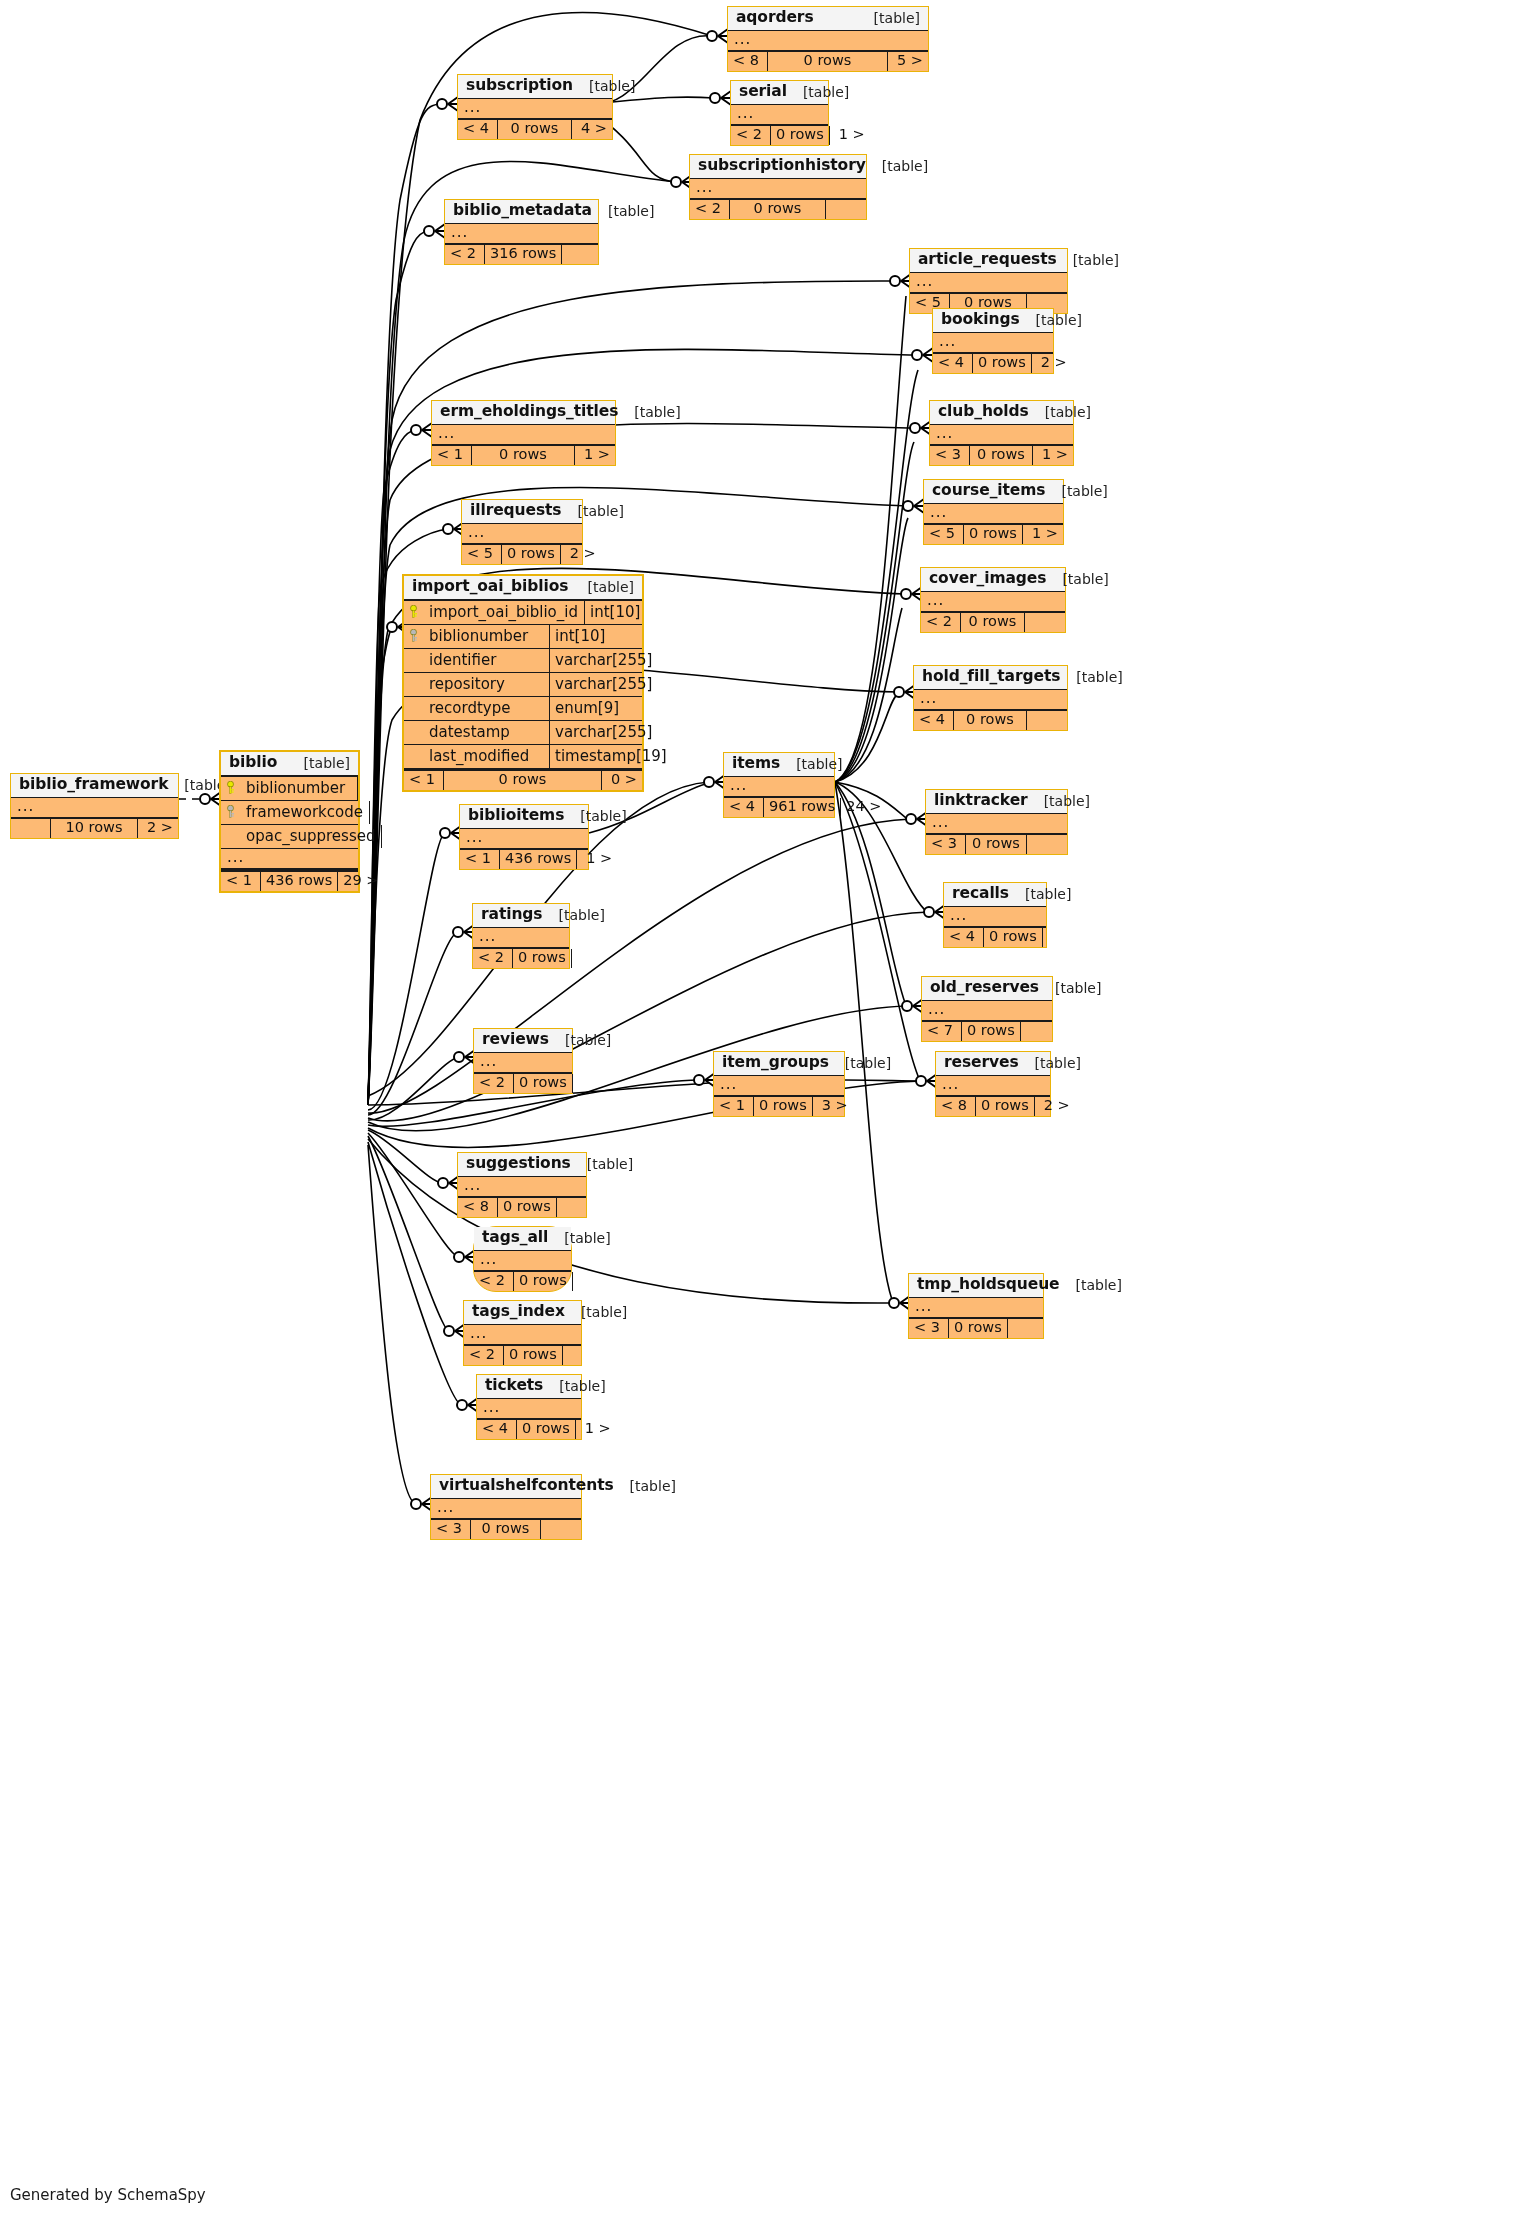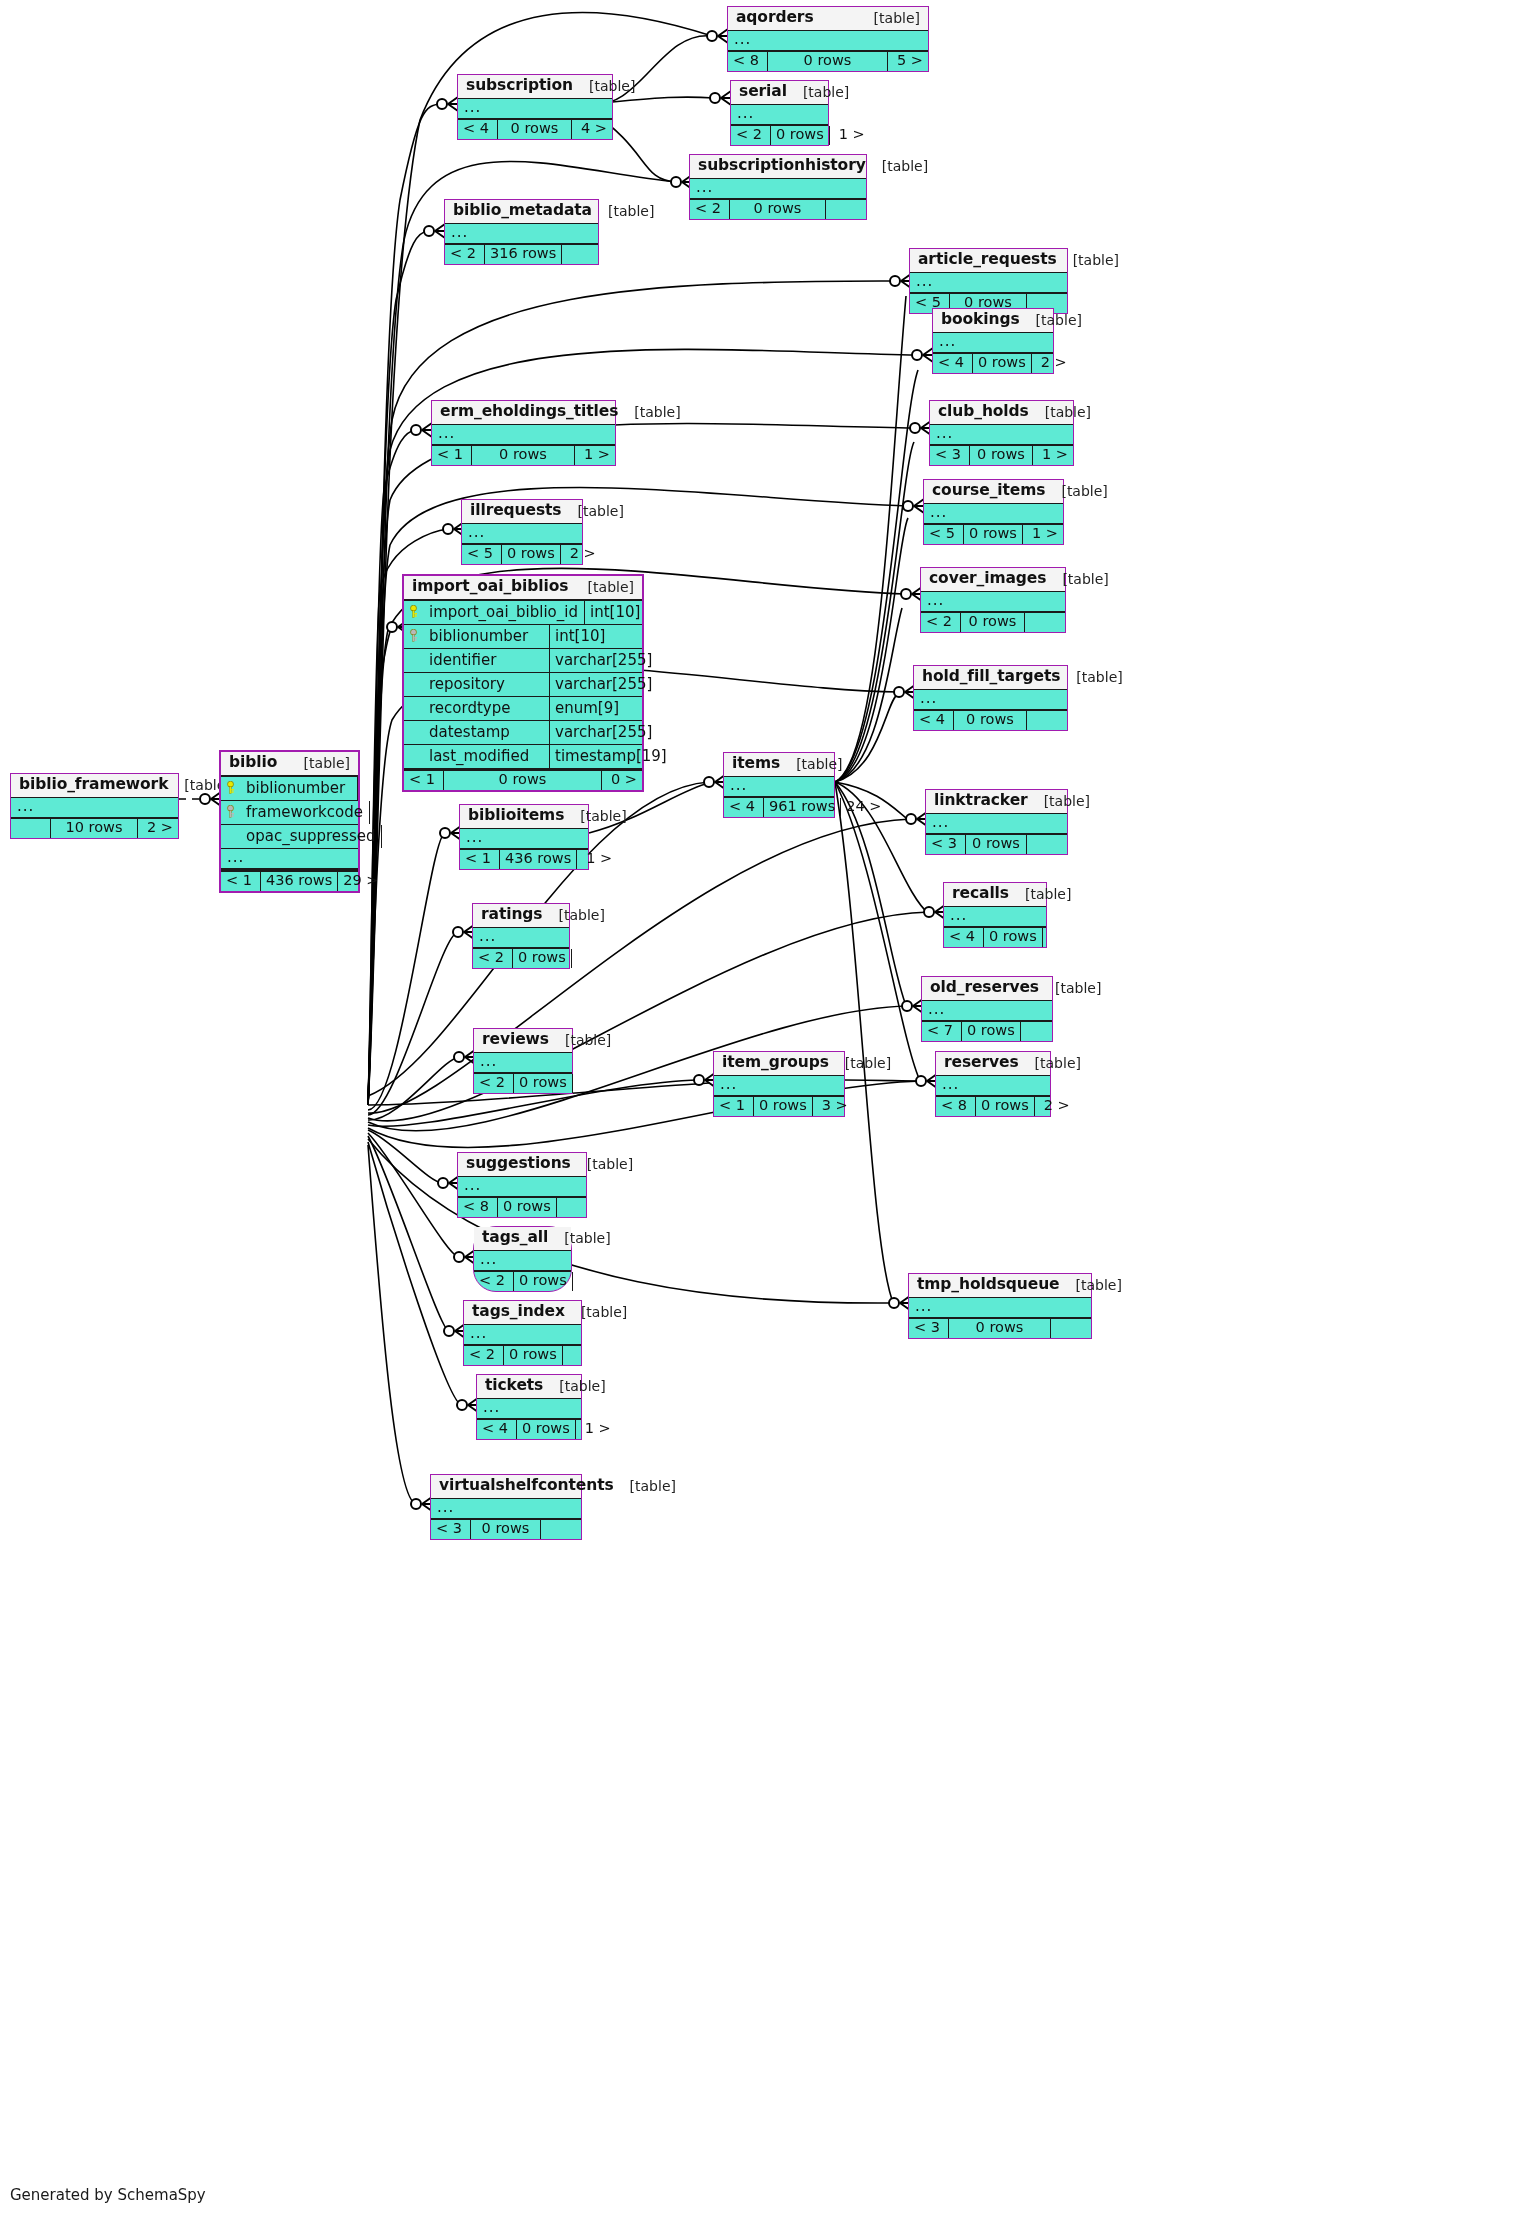--- a/index.html
+++ b/index.html
@@ -20,22 +20,22 @@
   #edges {
     position: absolute;
     left: 0;
     top: 0;
     width: 1537px;
     height: 2231px;
     pointer-events: none;
   }
   .tbl {
     position: absolute;
-    border: 2px solid #a21caf;
-    background: #5eead4;
+    border: 2px solid #eab308;
+    background: #fdba74;
     box-sizing: border-box;
     font-size: 15px;
     color: #111111;
     z-index: 5;
   }
   .tbl .hdr {
     display: flex;
     align-items: center;
     justify-content: space-between;
     background: #f4f4f4;
@@ -678,21 +678,21 @@
           <span class="tname">tags_index</span>
           <span class="ttype">[table]</span>
         </div>
         <div class="ellipsis">...</div>
         <div class="foot">
           <div class="f-l" style="min-width: 40px;">&lt; 2</div>
           <div class="f-c">0 rows</div>
           <div class="f-r" style="min-width: 40px;"></div>
         </div>
       </div>
-      <div class="tbl thin-border" style="left: 908px; top: 1273px; width: 184px;">
+      <div class="tbl thin-border" style="left: 908px; top: 1273px; width: 136px;">
         <div class="hdr">
           <span class="tname">tmp_holdsqueue</span>
           <span class="ttype">[table]</span>
         </div>
         <div class="ellipsis">...</div>
         <div class="foot">
           <div class="f-l" style="min-width: 40px;">&lt; 3</div>
           <div class="f-c">0 rows</div>
           <div class="f-r" style="min-width: 40px;"></div>
         </div>

